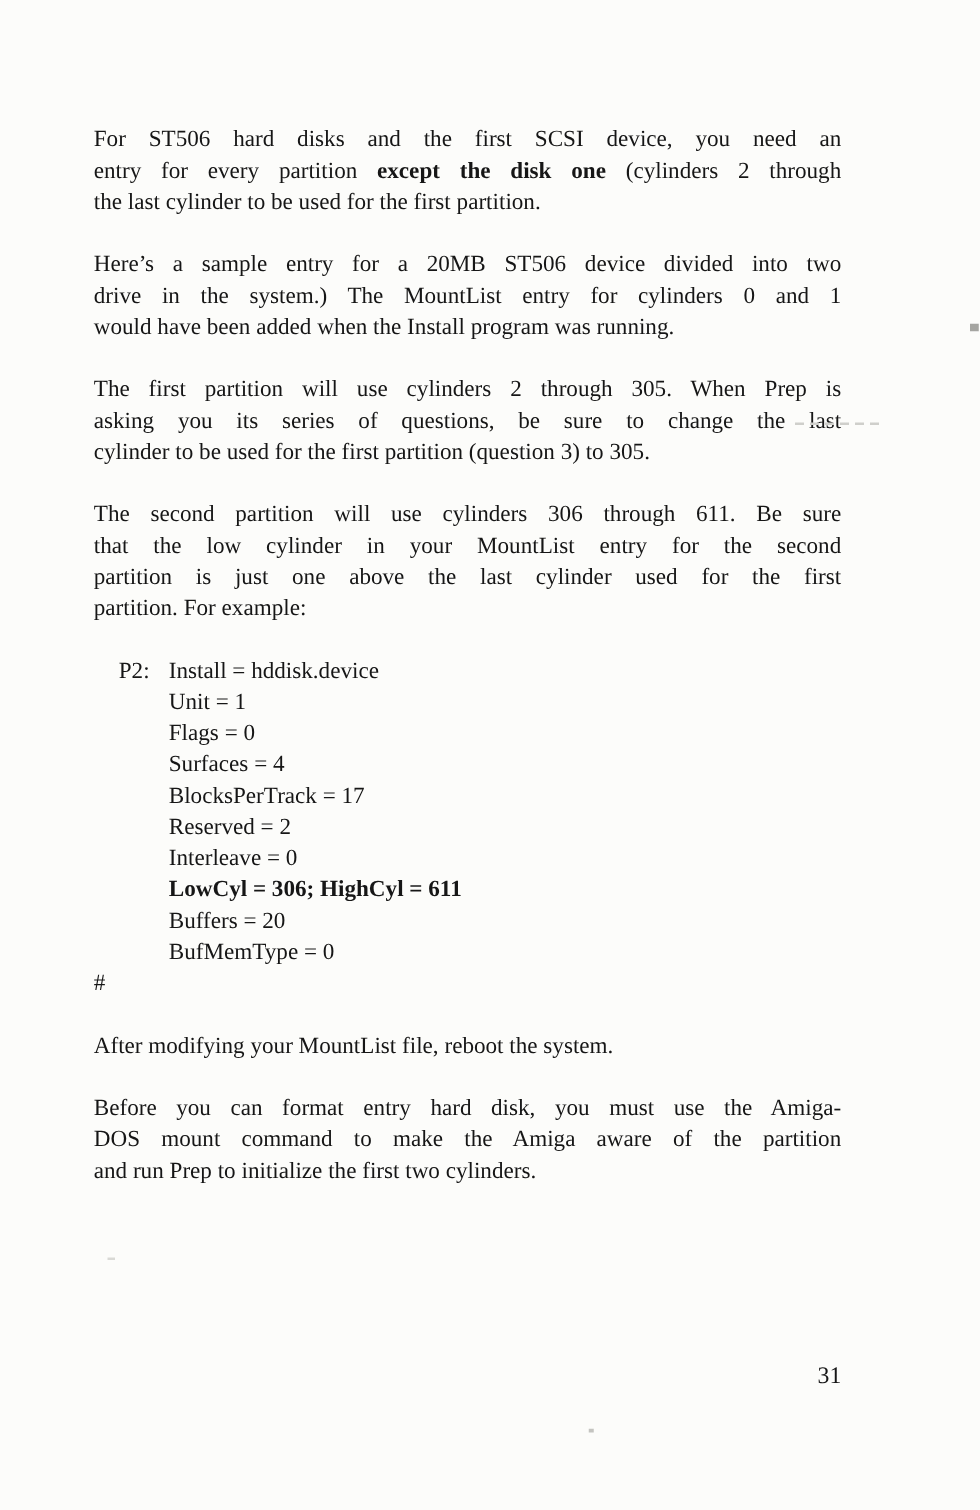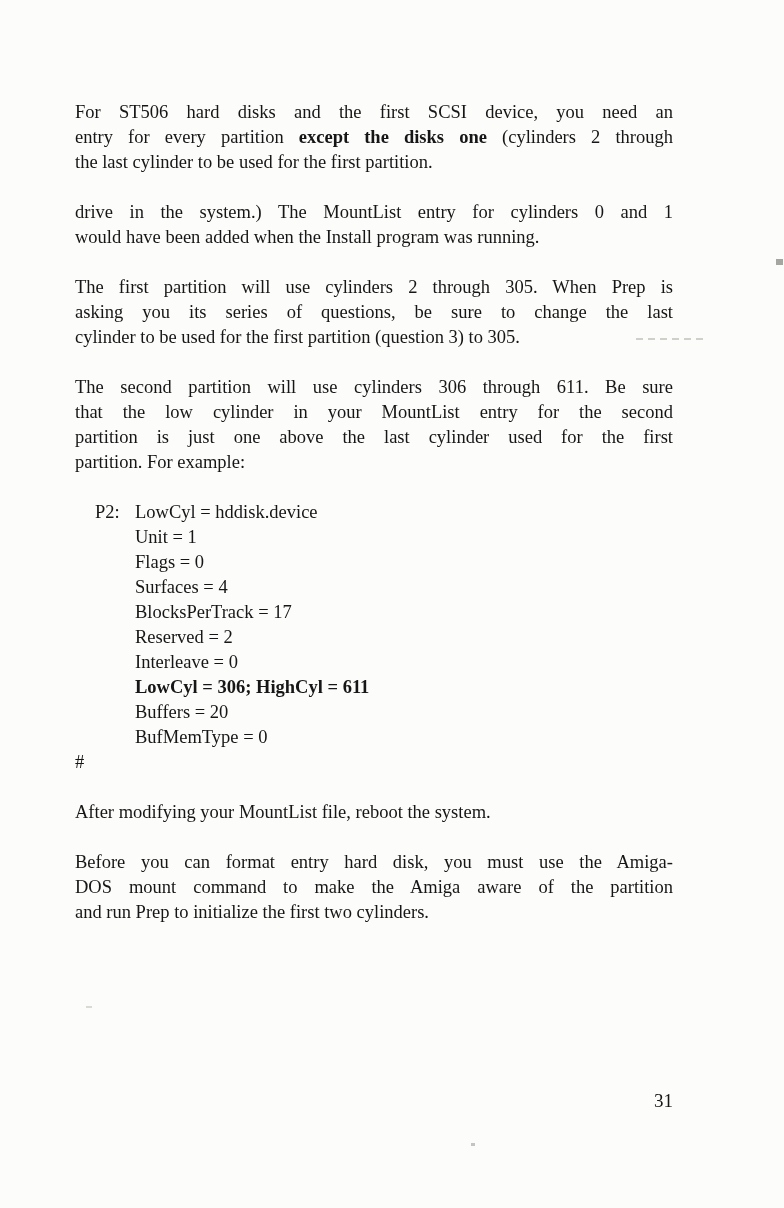--- a/index.html
+++ b/index.html
@@ -65,40 +65,41 @@
   .artifact-3 { left: 471px; top: 1143px; width: 4px; height: 3px; background: #c4c4c0; }
   .artifact-4 { left: 86px; top: 1006px; width: 6px; height: 2px; background: #d9d9d5; }
 </style>
 </head>
 <body>
 
 <div class="page">
   <main class="content">
       <div class="para body">
         <div class="line"><span>For ST506 hard disks and the first SCSI device, you need an</span></div>
-        <div class="line"><span>entry for every partition </span><span class="b">except the disks one</span><span> (cylinders 2 through</span></div>
+        <div class="line"><span>entry for every partition </span><span class="b">except the disk one</span><span> (cylinders 2 through</span></div>
         <div class="line last"><span>the last cylinder to be used for the first partition.</span></div>
       </div>
       <div class="para body">
+        <div class="line"><span>Here’s a sample entry for a 20MB ST506 device divided into two</span></div>
         <div class="line"><span>drive in the system.) The MountList entry for cylinders 0 and 1</span></div>
         <div class="line last"><span>would have been added when the Install program was running.</span></div>
       </div>
       <div class="para body">
         <div class="line"><span>The first partition will use cylinders 2 through 305. When Prep is</span></div>
         <div class="line"><span>asking you its series of questions, be sure to change the last</span></div>
         <div class="line last"><span>cylinder to be used for the first partition (question 3) to 305.</span></div>
       </div>
       <div class="para body">
         <div class="line"><span>The second partition will use cylinders 306 through 611. Be sure</span></div>
         <div class="line"><span>that the low cylinder in your MountList entry for the second</span></div>
         <div class="line"><span>partition is just one above the last cylinder used for the first</span></div>
         <div class="line last"><span>partition. For example:</span></div>
       </div>
       <div class="para code">
-        <div class="line code-first"><span class="code-label">P2:</span><span>LowCyl = hddisk.device</span></div>
+        <div class="line code-first"><span class="code-label">P2:</span><span>Install = hddisk.device</span></div>
         <div class="line code-rest"><span>Unit = 1</span></div>
         <div class="line code-rest"><span>Flags = 0</span></div>
         <div class="line code-rest"><span>Surfaces = 4</span></div>
         <div class="line code-rest"><span>BlocksPerTrack = 17</span></div>
         <div class="line code-rest"><span>Reserved = 2</span></div>
         <div class="line code-rest"><span>Interleave = 0</span></div>
         <div class="line code-rest"><span class="b">LowCyl = 306; HighCyl = 611</span></div>
         <div class="line code-rest"><span>Buffers = 20</span></div>
         <div class="line code-rest"><span>BufMemType = 0</span></div>
       </div>

